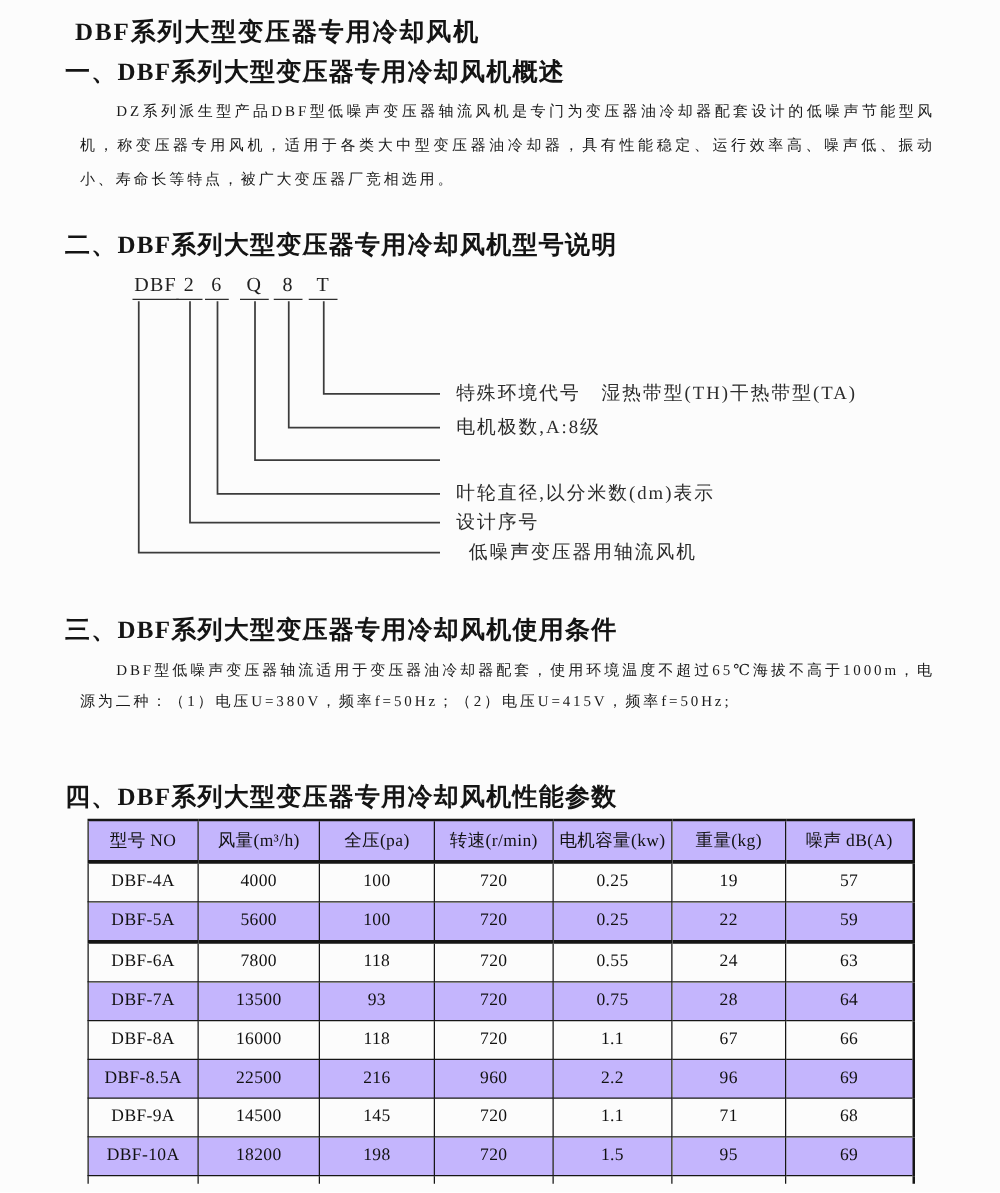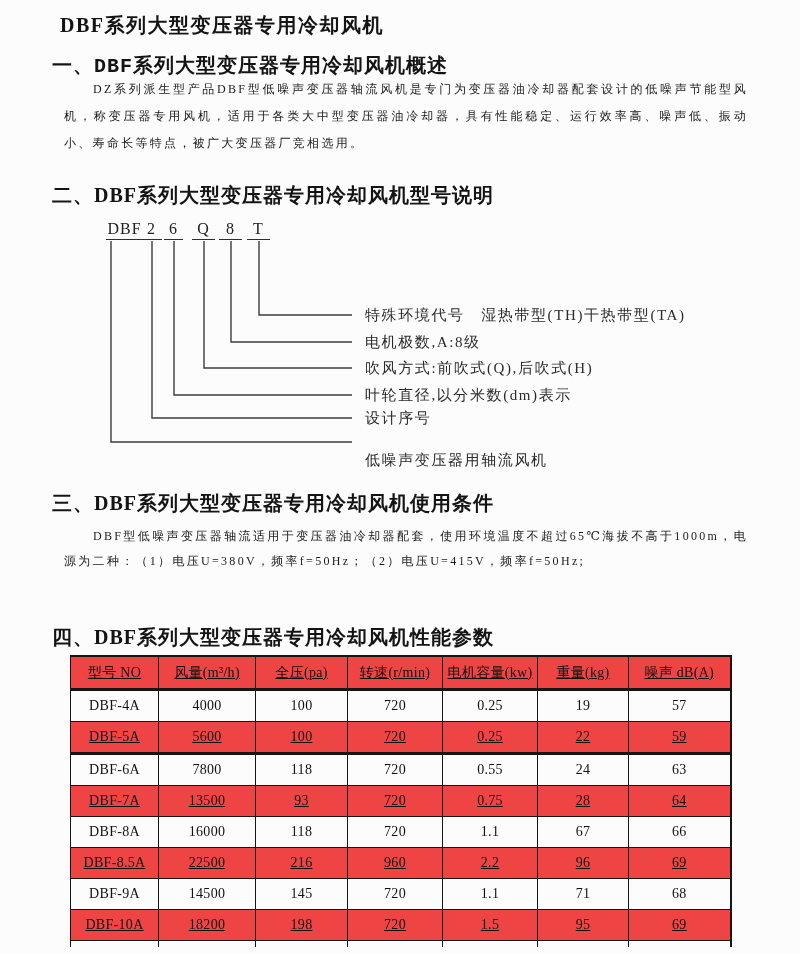--- a/index.html
+++ b/index.html
@@ -14,21 +14,21 @@
   .doc-title{
     position:absolute;left:60px;top:12px;
     font-size:20px;font-weight:bold;letter-spacing:1.5px;
     white-space:nowrap;
   }
   .sec-heading{
     position:absolute;left:52px;
     font-size:20px;font-weight:bold;letter-spacing:1px;
     white-space:nowrap;
   }
-  .h-overview{top:52px;font-family:Liberation Mono, monospace;}
+  .h-overview{top:44px;}
   .h-model{top:182px;}
   .h-conditions{top:490px;}
   .h-performance{top:624px;}
   .body-par{
     position:absolute;left:64px;width:684px;
     font-size:12px;letter-spacing:2.3px;
     text-align:justify;text-indent:29px;
     margin:0;color:#1a1a1a;
   }
   .p-overview{top:76px;line-height:27px;}
@@ -54,38 +54,38 @@
     position:absolute;left:365px;height:18px;line-height:18px;
     font-family:Liberation Serif, serif;
     font-size:15px;letter-spacing:1.6px;color:#2b2b2b;
     white-space:nowrap;
   }
   .ml0{top:88px;}
   .ml1{top:115px;}
   .ml2{top:141px;}
   .ml3{top:168px;}
   .ml4{top:191px;}
-  .ml5{top:233px;}
+  .ml5{top:215px;margin-left:10px;}
 
   
   .perf-table{
     position:absolute;left:70px;top:655px;
     width:660px;border-collapse:collapse;table-layout:fixed;
   }
   .perf-table td{
     border:1px solid #161616;
     text-align:center;vertical-align:middle;
     font-size:14px;letter-spacing:0.3px;color:#111;
     height:30px;padding:0;overflow:hidden;white-space:nowrap;
   }
   .perf-table tr.hdr td{height:31px;border-top:2px solid #161616;border-bottom:3px solid #161616;}
   .perf-table tr td:first-child{border-left:1px solid #161616;}
   .perf-table tr td:last-child{border-right:2.5px solid #161616;}
   .perf-table tr.thick-bottom td{border-bottom:3px solid #161616;}
-  .perf-table tr.shade td{background:#ef4444;text-decoration:underline;}
+  .perf-table tr.shade td{background:#c4b5fd;}
   .perf-table tr.cut td{height:6px;border-bottom:none;background:#fcfcfc;}
 </style>
 </head>
 <body>
 
 <div class="page">
 
   <div class="doc-title">DBF系列大型变压器专用冷却风机</div>
 
   <div class="sec-heading h-overview">一、DBF系列大型变压器专用冷却风机概述</div>
@@ -103,21 +103,20 @@
       <polyline points="111,23 111,224 352,224"></polyline>
     </svg>
     <span class="code-part c0">DBF</span>
     <span class="code-part c1">2</span>
     <span class="code-part c2">6</span>
     <span class="code-part c3">Q</span>
     <span class="code-part c4">8</span>
     <span class="code-part c5">T</span>
     <div class="model-label ml0">特殊环境代号　湿热带型(TH)干热带型(TA)</div>
     <div class="model-label ml1">电机极数,A:8级</div>
-    <div class="model-label ml2">吹风方式:前吹式(Q),后吹式(H)</div>
     <div class="model-label ml3">叶轮直径,以分米数(dm)表示</div>
     <div class="model-label ml4">设计序号</div>
     <div class="model-label ml5">低噪声变压器用轴流风机</div>
   </div>
 
   <div class="sec-heading h-conditions">三、DBF系列大型变压器专用冷却风机使用条件</div>
   <p class="body-par p-conditions">DBF型低噪声变压器轴流适用于变压器油冷却器配套，使用环境温度不超过65℃海拔不高于1000m，电源为二种：（1）电压U=380V，频率f=50Hz；（2）电压U=415V，频率f=50Hz;</p>
 
   <div class="sec-heading h-performance">四、DBF系列大型变压器专用冷却风机性能参数</div>
 

